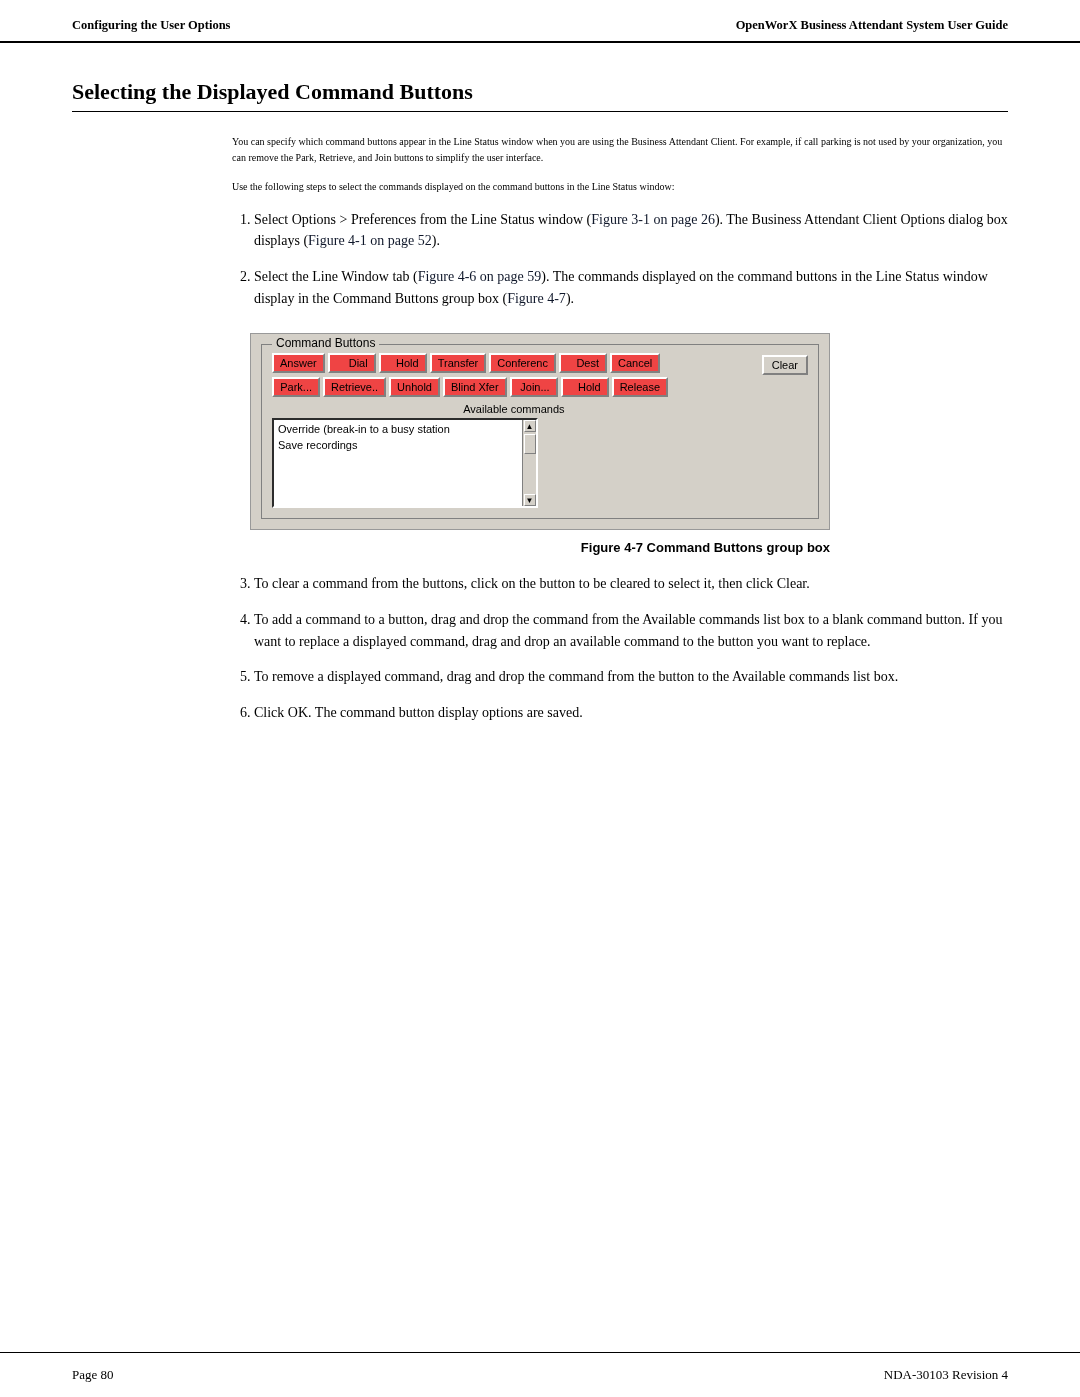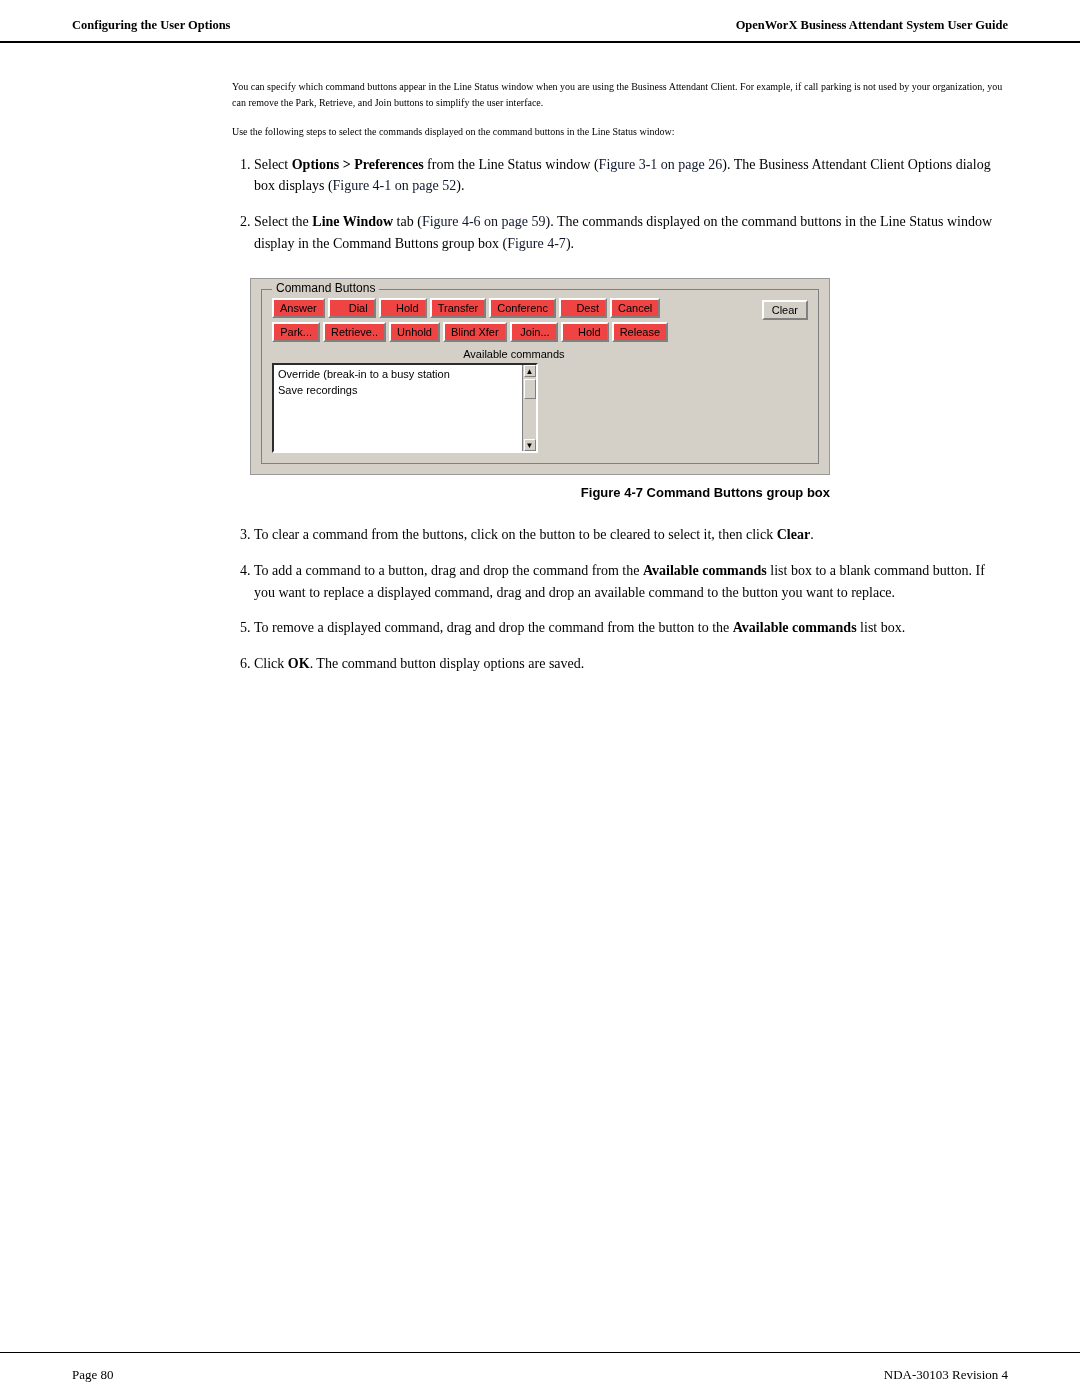--- a/index.html
+++ b/index.html
@@ -64,25 +64,25 @@
       font-size: 14px;
     }
 
     
     .blue-link {
       color: #0f172a;
       text-decoration: none;
     }
 
     
-    .bold { font-weight: bold; }
+    .bold { font-weight: normal; }
 
     
     .figure-container {
-      margin: 24px auto 24px auto;
+      margin: 24px auto 18px auto;
       width: 580px;
     }
 
     
     .dialog-box {
       border: 1px solid #999;
       background: #d4d0c8;
       padding: 10px;
       font-family: Arial, Helvetica, sans-serif;
       font-size: 12px;
@@ -248,20 +248,21 @@
 </head>
 <body>
 
 <div class="page-header">
   <span>Configuring the User Options</span>
   <span>OpenWorX Business Attendant System User Guide</span>
 </div>
 
 <div class="content">
 
+  <h1 class="section-title">Selecting the Displayed Command Buttons</h1>
 
   <p class="body-text">You can specify which command buttons appear in the Line Status window when you are using the Business Attendant Client. For example, if call parking is not used by your organization, you can remove the Park, Retrieve, and Join buttons to simplify the user interface.</p>
 
   <p class="body-text">Use the following steps to select the commands displayed on the command buttons in the Line Status window:</p>
 
   <ol class="numbered-list">
     <li>
       <span>Select </span><span class="bold">Options &gt; Preferences</span><span> from the Line Status window (</span><a class="blue-link">Figure 3-1 on page 26</a><span>). The Business Attendant Client Options dialog box displays (</span><a class="blue-link">Figure 4-1 on page 52</a><span>).</span>
     </li>
     <li>

